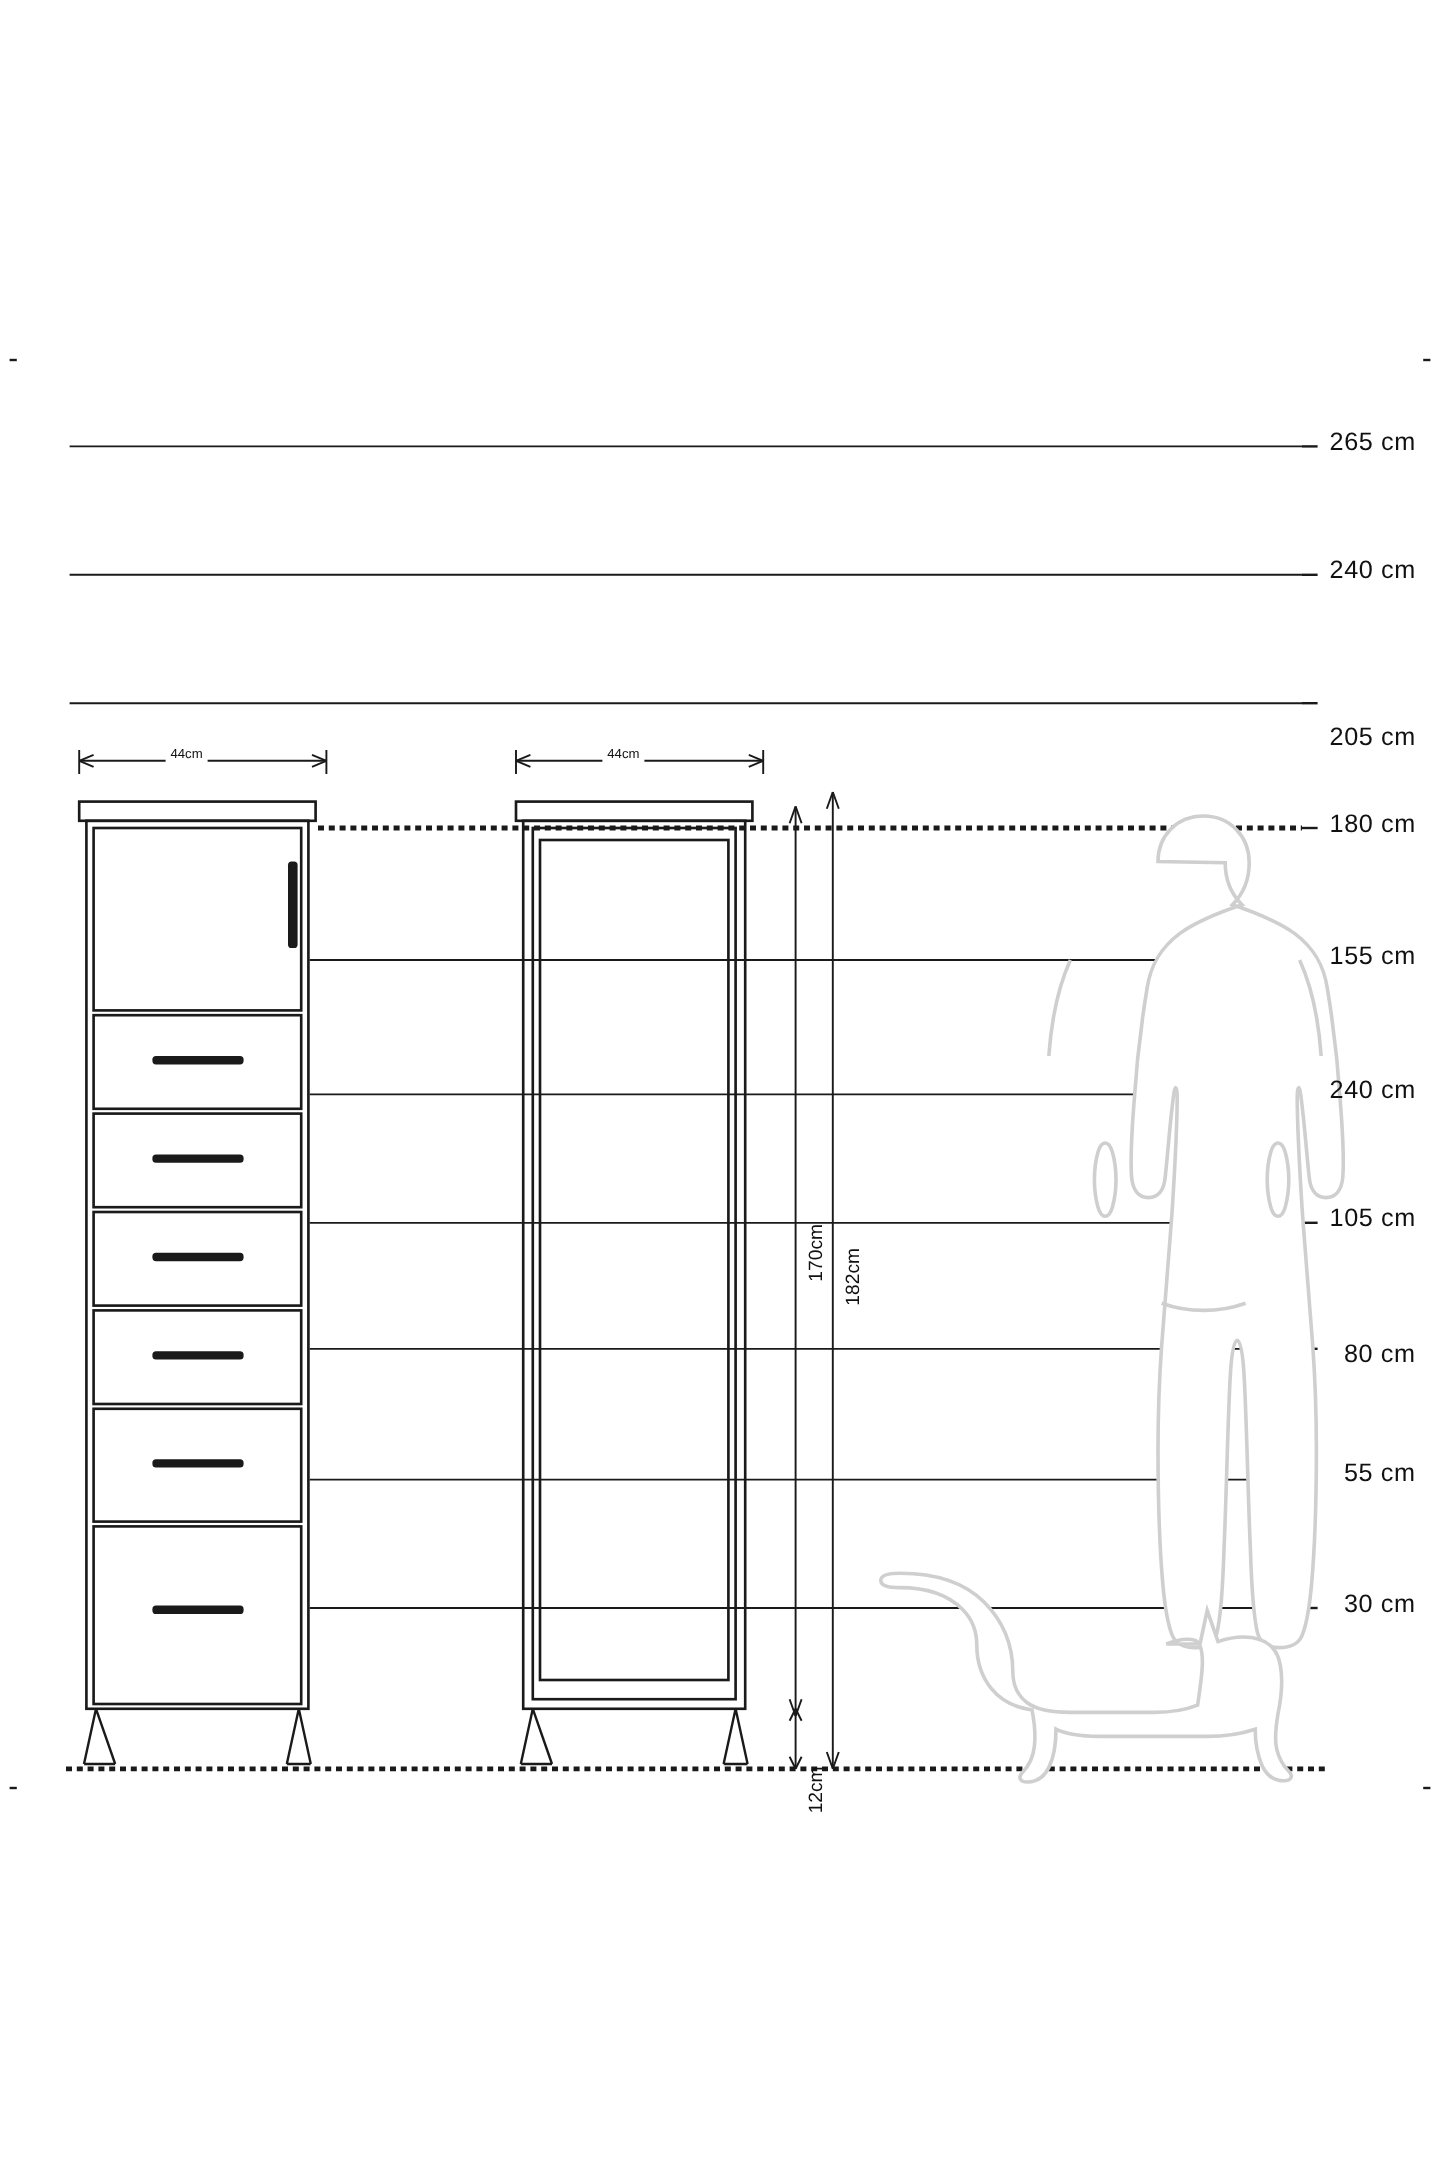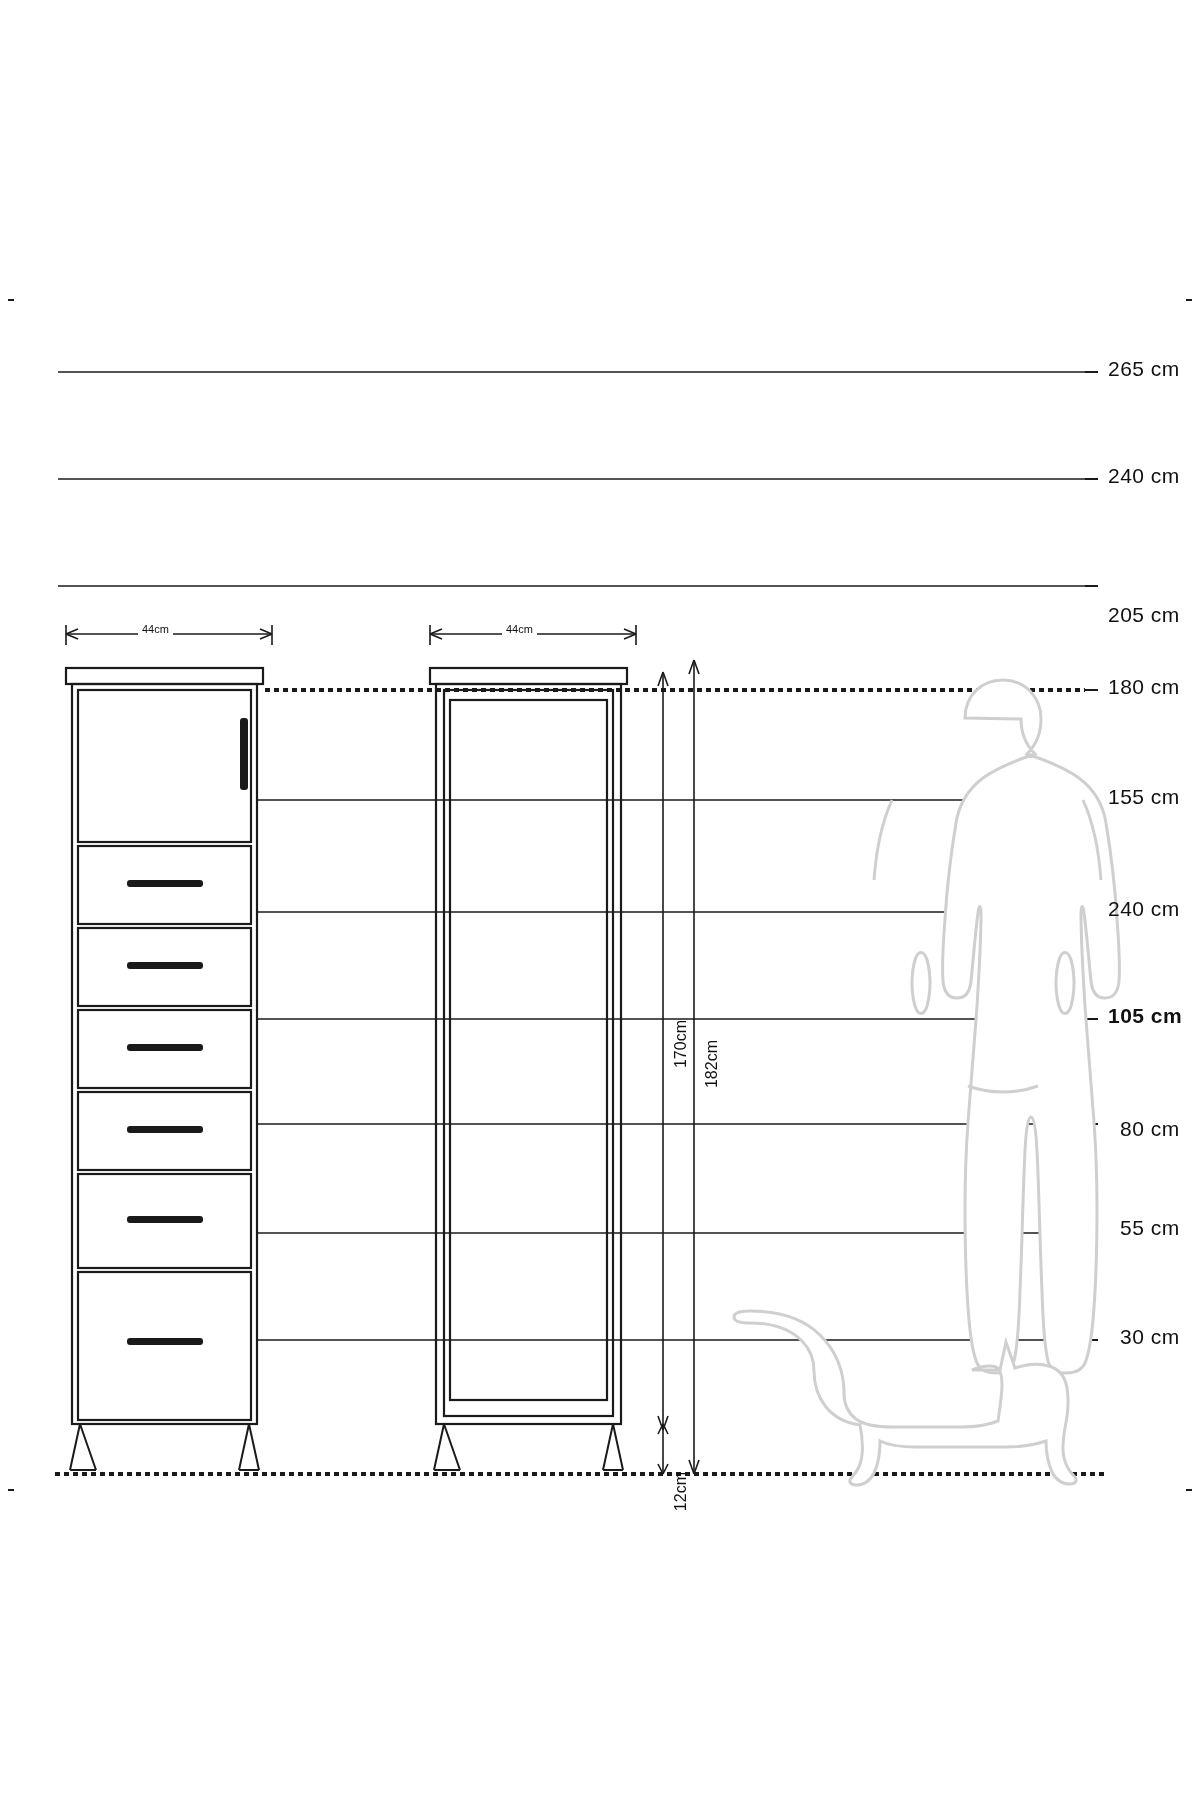--- a/index.html
+++ b/index.html
@@ -247,21 +247,21 @@
            c-6,-2 -14,-1 -24,3 Z"></path>
     </g>
   </svg>
 
   <div class="lbl scale-label" style="left:1108px; top:357px;">265 cm</div>
   <div class="lbl scale-label" style="left:1108px; top:464px;text-align:center;">240 cm</div>
   <div class="lbl scale-label" style="left:1108px; top:603px;">205 cm</div>
   <div class="lbl scale-label" style="left:1108px; top:675px;">180 cm</div>
   <div class="lbl scale-label" style="left:1108px; top:785px;">155 cm</div>
   <div class="lbl scale-label" style="left:1108px; top:897px;">240 cm</div>
-  <div class="lbl scale-label" style="left:1108px; top:1004px;font-weight:bold;">105 cm</div>
+  <div class="lbl scale-label" style="left:1108px; top:1004px;">105 cm</div>
   <div class="lbl scale-label" style="left:1120px; top:1117px;">80 cm</div>
   <div class="lbl scale-label" style="left:1120px; top:1216px;">55 cm</div>
   <div class="lbl scale-label" style="left:1120px; top:1325px;">30 cm</div>
 
   <div class="lbl dim-label" style="left:138px; top:623px; background:#fff; padding:0 4px;">44cm</div>
   <div class="lbl dim-label" style="left:502px; top:623px; background:#fff; padding:0 4px;">44cm</div>
 
   <div class="lbl vdim-label" style="left:672px; top:1020px; transform:rotate(-90deg) translate(-100%,0);">170cm</div>
   <div class="lbl vdim-label" style="left:703px; top:1040px; transform:rotate(-90deg) translate(-100%,0);">182cm</div>
   <div class="lbl vdim-label" style="left:672px; top:1472px; transform:rotate(-90deg) translate(-100%,0);">12cm</div>

